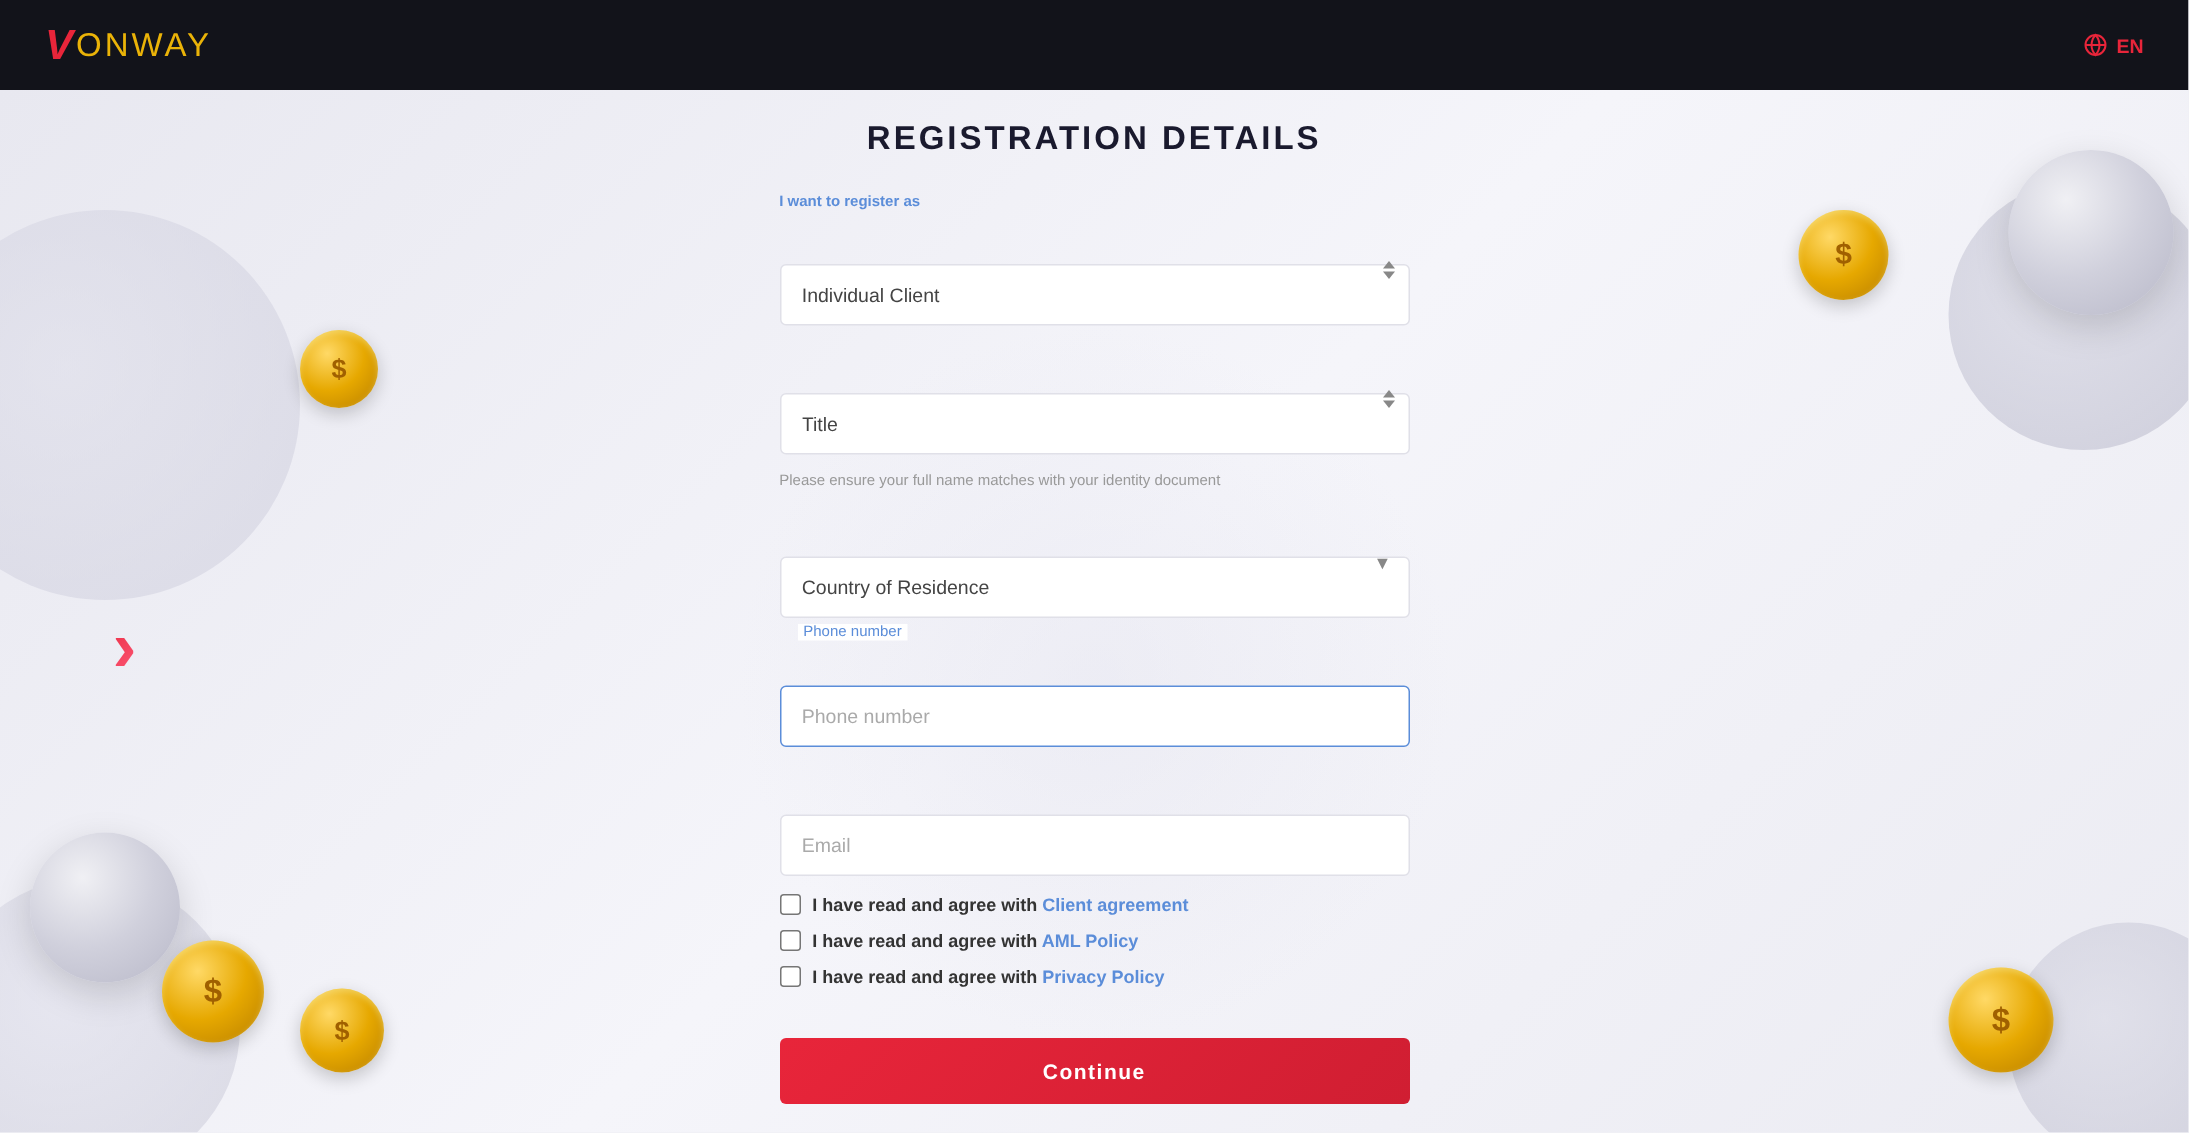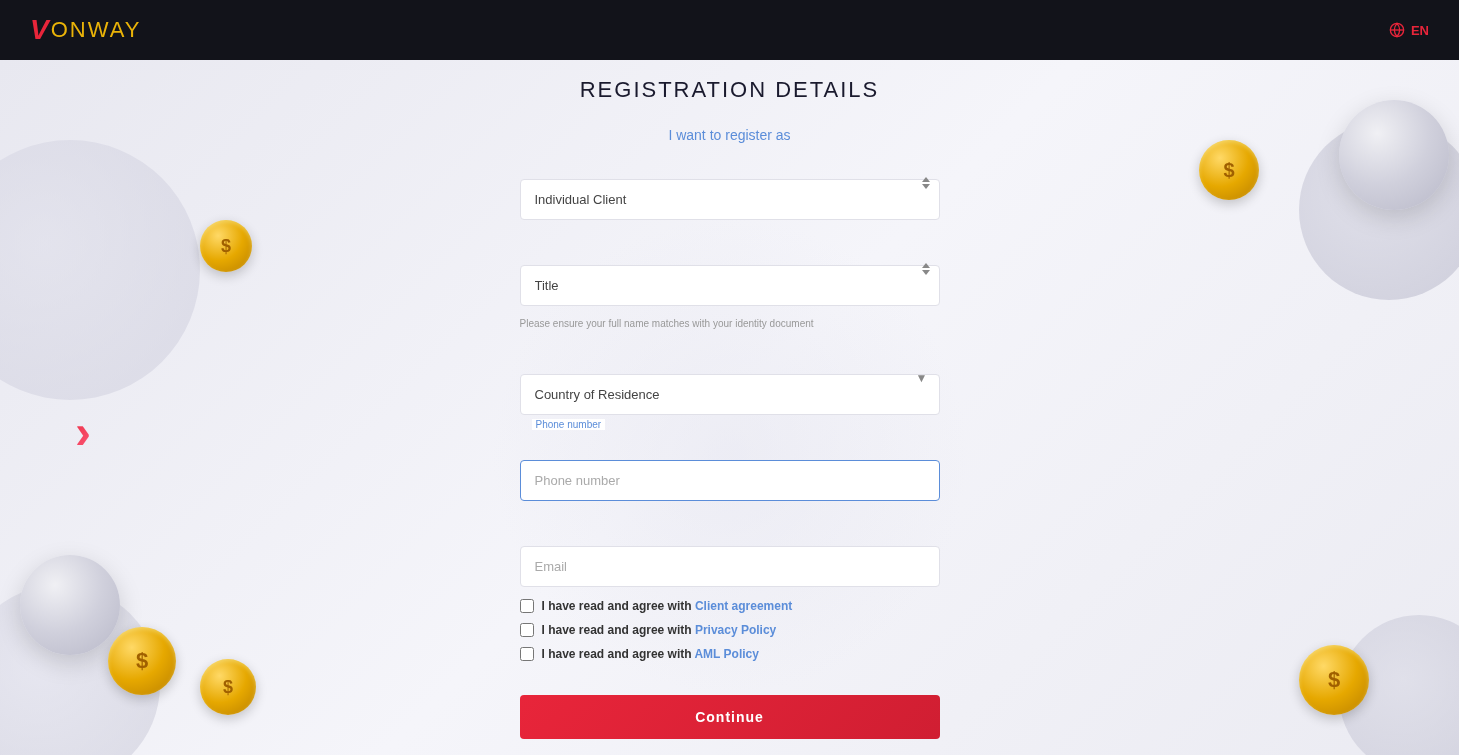--- a/index.html
+++ b/index.html
@@ -162,37 +162,36 @@
     .form-card {
       background: transparent;
       width: 420px;
       position: relative;
       z-index: 5;
     }
 
     .form-title {
       text-align: center;
       font-size: 22px;
-      font-weight: 400;
+      font-weight: 700;
       color: #1a1a2e;
       letter-spacing: 2px;
       margin-bottom: 24px;
     }
 
     .form-group {
       margin-bottom: 12px;
     }
 
     .form-label-small {
-      font-size: 14px;
+      font-size: 10px;
       color: #5b8dd9;
       margin-bottom: 3px;
       display: block;
-      font-weight: 400;
-      text-align: center;
+      font-weight: 700;
     }
 
     .form-input, .form-select {
       width: 100%;
       padding: 12px 14px;
       border: 1px solid #e0e0e8;
       border-radius: 4px;
       background: #fff;
       font-size: 13px;
       color: #444;
@@ -429,30 +428,30 @@
 
     
     <div class="checkbox-group">
       <input type="checkbox" id="cb1" style="">
       <label for="cb1" class="checkbox-label">
         <span>I have read and agree with </span><a class="checkbox-link" href="#">Client agreement</a>
       </label>
     </div>
 
     <div class="checkbox-group">
+      <input type="checkbox" id="cb3" style="">
+      <label for="cb3" class="checkbox-label">
+        <span>I have read and agree with </span><a class="checkbox-link" href="#">AML Policy</a>
+      </label>
+    </div>
+
+    <div class="checkbox-group">
       <input type="checkbox" id="cb2" style="">
       <label for="cb2" class="checkbox-label">
         <span>I have read and agree with </span><a class="checkbox-link" href="#">Privacy Policy</a>
       </label>
     </div>
 
-    <div class="checkbox-group">
-      <input type="checkbox" id="cb3" style="">
-      <label for="cb3" class="checkbox-label">
-        <span>I have read and agree with </span><a class="checkbox-link" href="#">AML Policy</a>
-      </label>
-    </div>
-
     
     <button class="continue-btn">Continue</button>
   </div>
 
 </div>
 
 </body></html>

